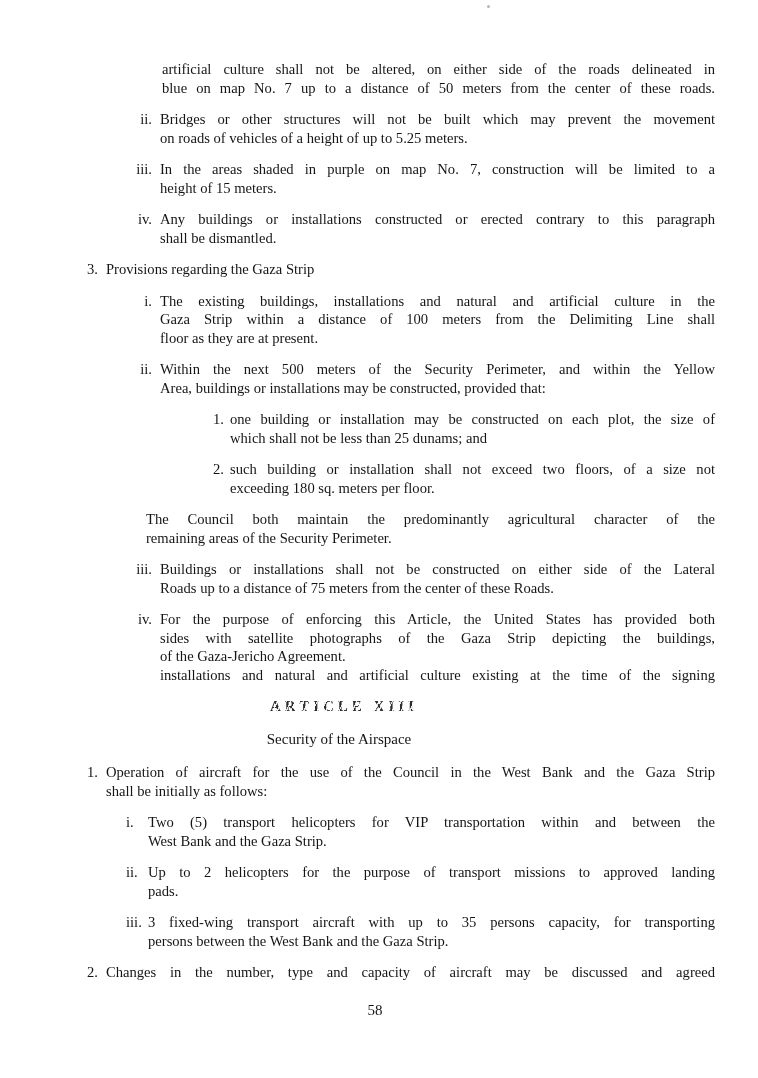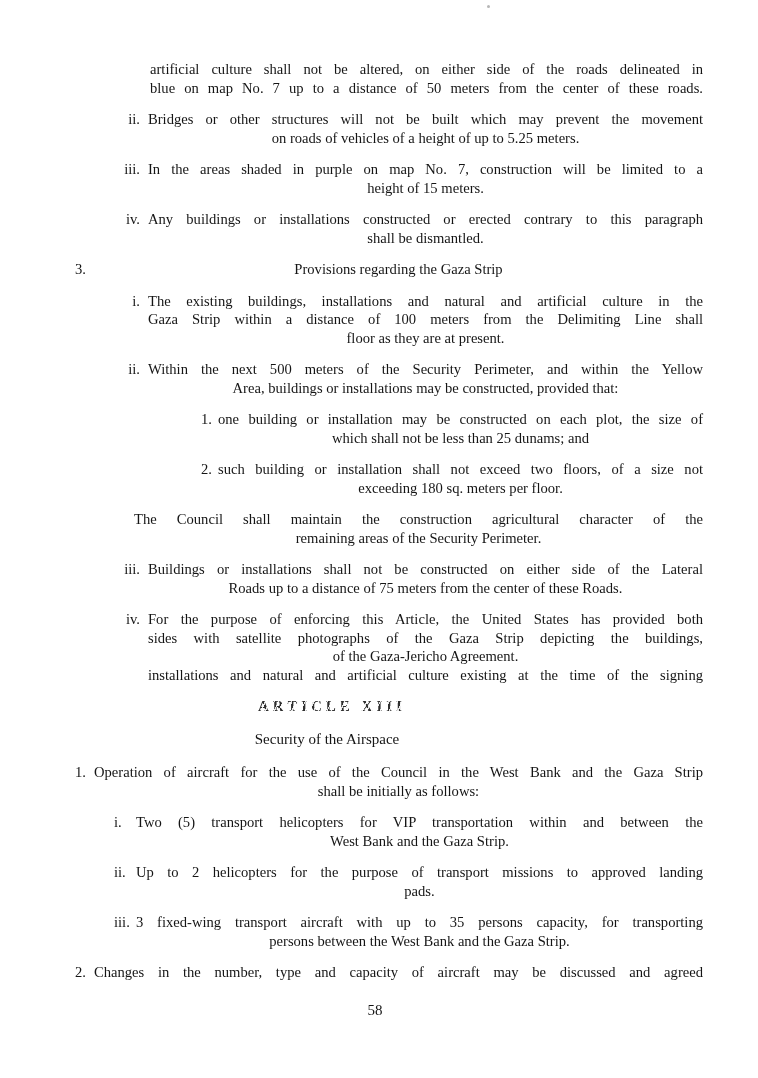--- a/index.html
+++ b/index.html
@@ -3,37 +3,37 @@
 <meta charset="utf-8">
 <style>
   html,body{margin:0;padding:0;background:#e8e8e8;}
   .page{
     position:relative;width:758px;height:1078px;margin:0 auto;
     background:#ffffff;overflow:hidden;
     font-family:"Liberation Serif","DejaVu Serif",serif;
     color:#151515;
   }
   .doc{
-    position:absolute;top:60px;left:0;width:672px;
+    position:absolute;top:60px;left:12px;width:672px;
     font-size:14.6px;line-height:18.5px;
   }
   .block{position:relative;margin-bottom:13px;}
   .marker{position:absolute;top:0;white-space:nowrap;}
   
   .toplevel{margin-left:94px;width:609px;}
   .toplevel>.marker{left:-36px;width:28px;text-align:right;}
   .roman-a{margin-left:148px;width:555px;}
   .roman-a>.marker{left:-36px;width:28px;text-align:right;}
   .roman-a-cont{margin-left:150px;width:553px;}
   .roman-b{margin-left:136px;width:567px;}
   .roman-b>.marker{left:-22px;width:20px;text-align:left;}
   .inner{margin-left:218px;width:485px;}
   .inner>.marker{left:-30px;width:24px;text-align:right;}
   .council{margin-left:134px;width:569px;}
-  .ln{min-height:18.5px;text-align:center;}
+  .ln{min-height:18.5px;}
   .ln.j{text-align:justify;text-align-last:justify;}
   .article-heading{
     text-align:center;font-weight:bold;font-size:15px;letter-spacing:4px;
     color:#2e2e2e;margin:5px 0 14px;position:relative;left:-4px;
     -webkit-mask-image:repeating-linear-gradient(115deg,#000 0 1.5px,rgba(0,0,0,.12) 1.5px 2.6px,#000 2.6px 4px);
     mask-image:repeating-linear-gradient(115deg,#000 0 1.5px,rgba(0,0,0,.12) 1.5px 2.6px,#000 2.6px 4px);
     filter:blur(.3px);
   }
   .section-heading{
     text-align:center;font-size:15px;margin:0 0 15px;position:relative;left:-9px;
@@ -91,21 +91,21 @@
         <span class="marker">1.</span>
         <div class="ln j">one building or installation may be constructed on each plot, the size of</div>
         <div class="ln">which shall not be less than 25 dunams; and</div>
       </div>
       <div class="block inner">
         <span class="marker">2.</span>
         <div class="ln j">such building or installation shall not exceed two floors, of a size not</div>
         <div class="ln">exceeding 180 sq. meters per floor.</div>
       </div>
       <div class="block council">
-        <div class="ln j">The Council shall maintain the construction agricultural character of the</div>
+        <div class="ln j">The Council both maintain the predominantly agricultural character of the</div>
         <div class="ln">remaining areas of the Security Perimeter.</div>
       </div>
       <div class="block roman-a">
         <span class="marker">iii.</span>
         <div class="ln j">Buildings or installations shall not be constructed on either side of the Lateral</div>
         <div class="ln">Roads up to a distance of 75 meters from the center of these Roads.</div>
       </div>
       <div class="block roman-a">
         <span class="marker">iv.</span>
         <div class="ln j">For the purpose of enforcing this Article, the United States has provided both</div>

